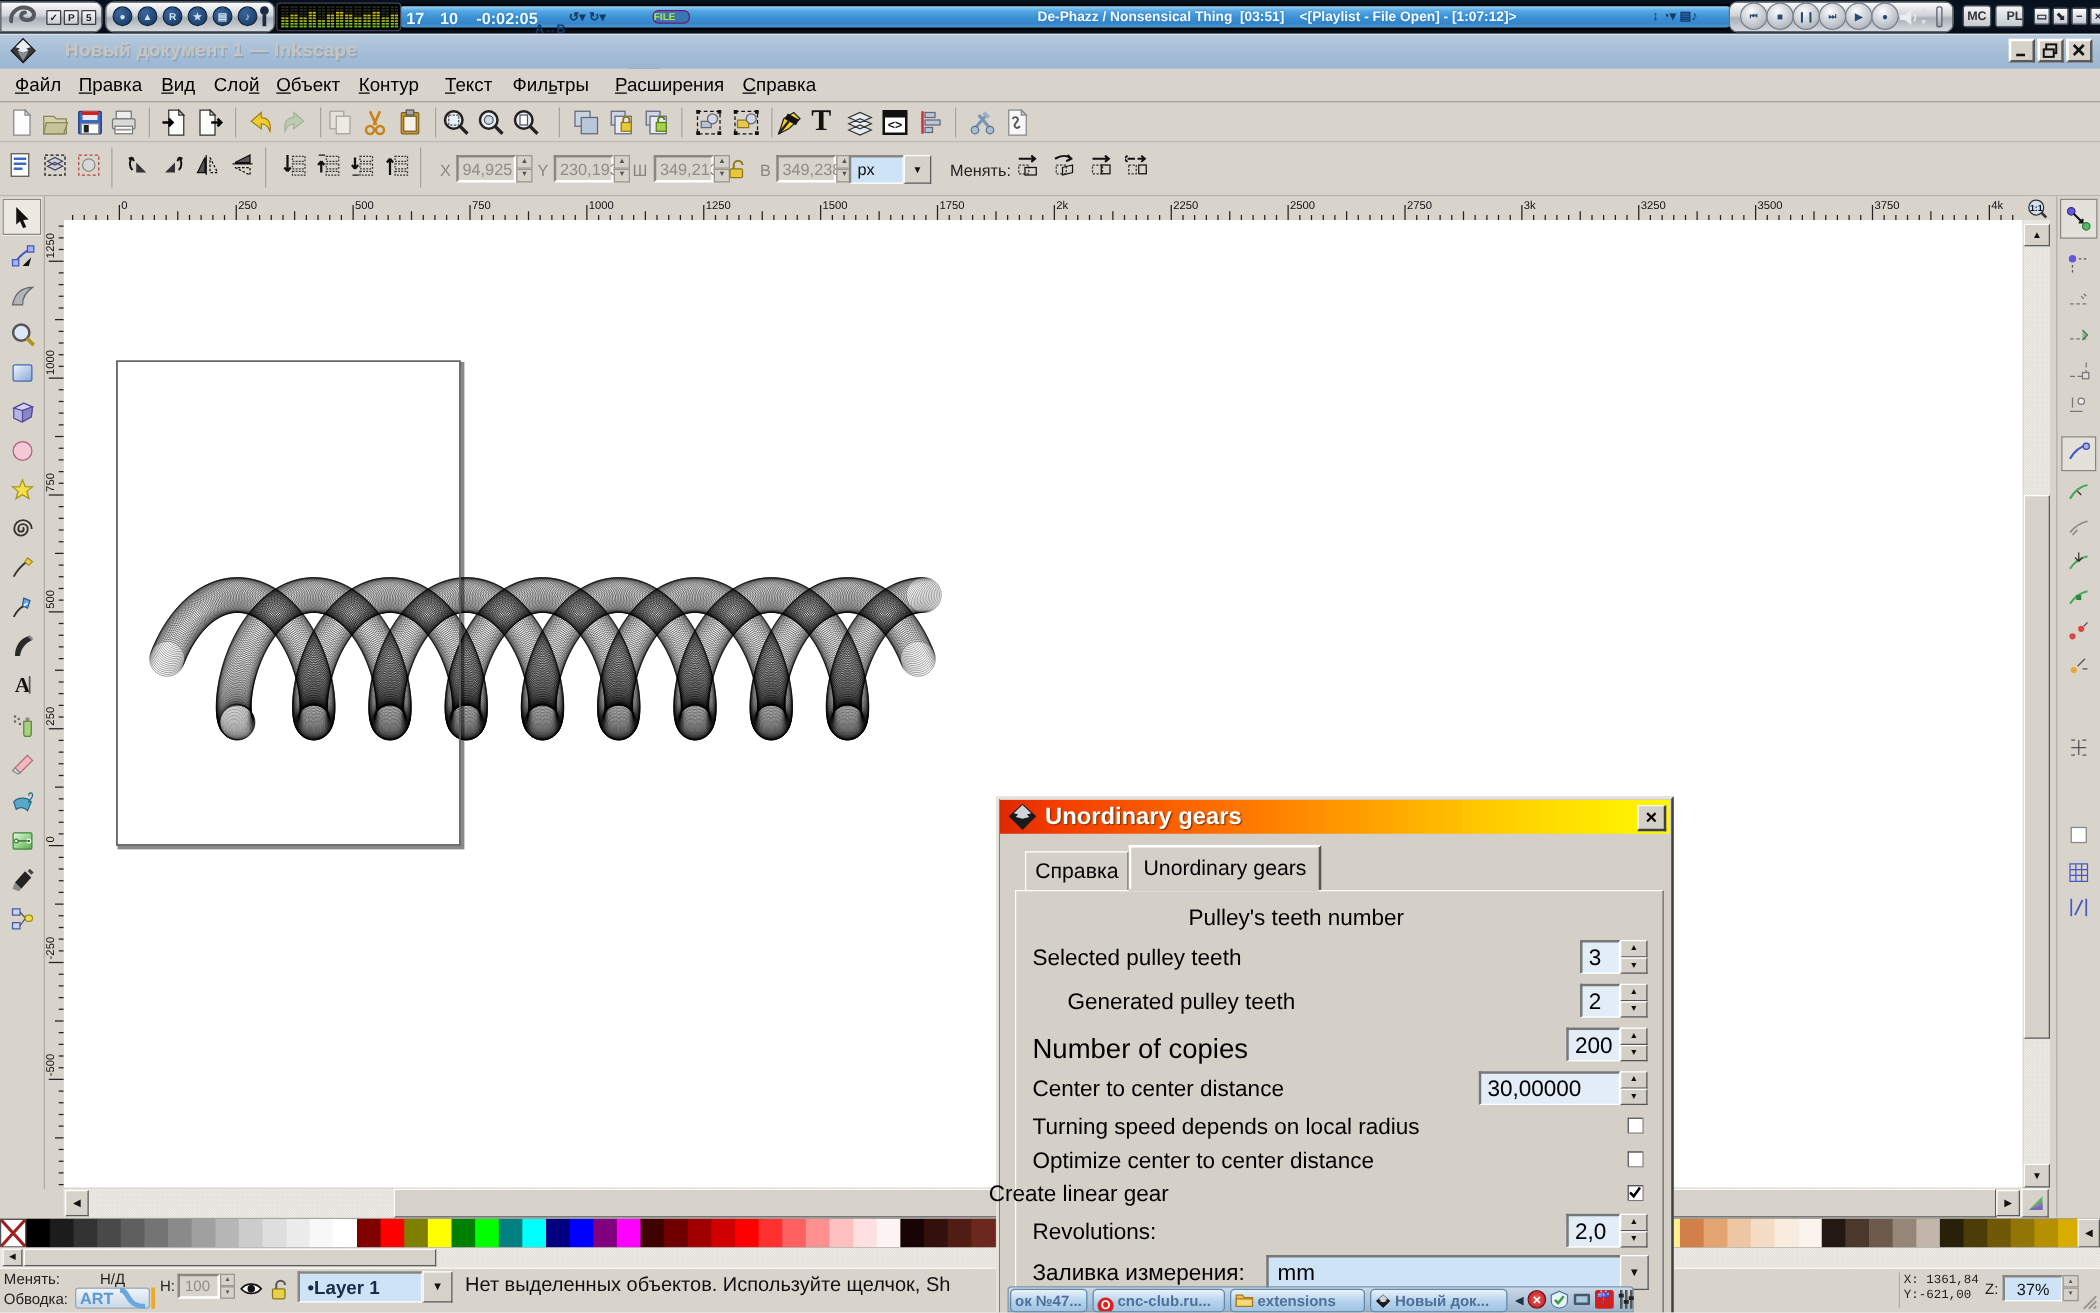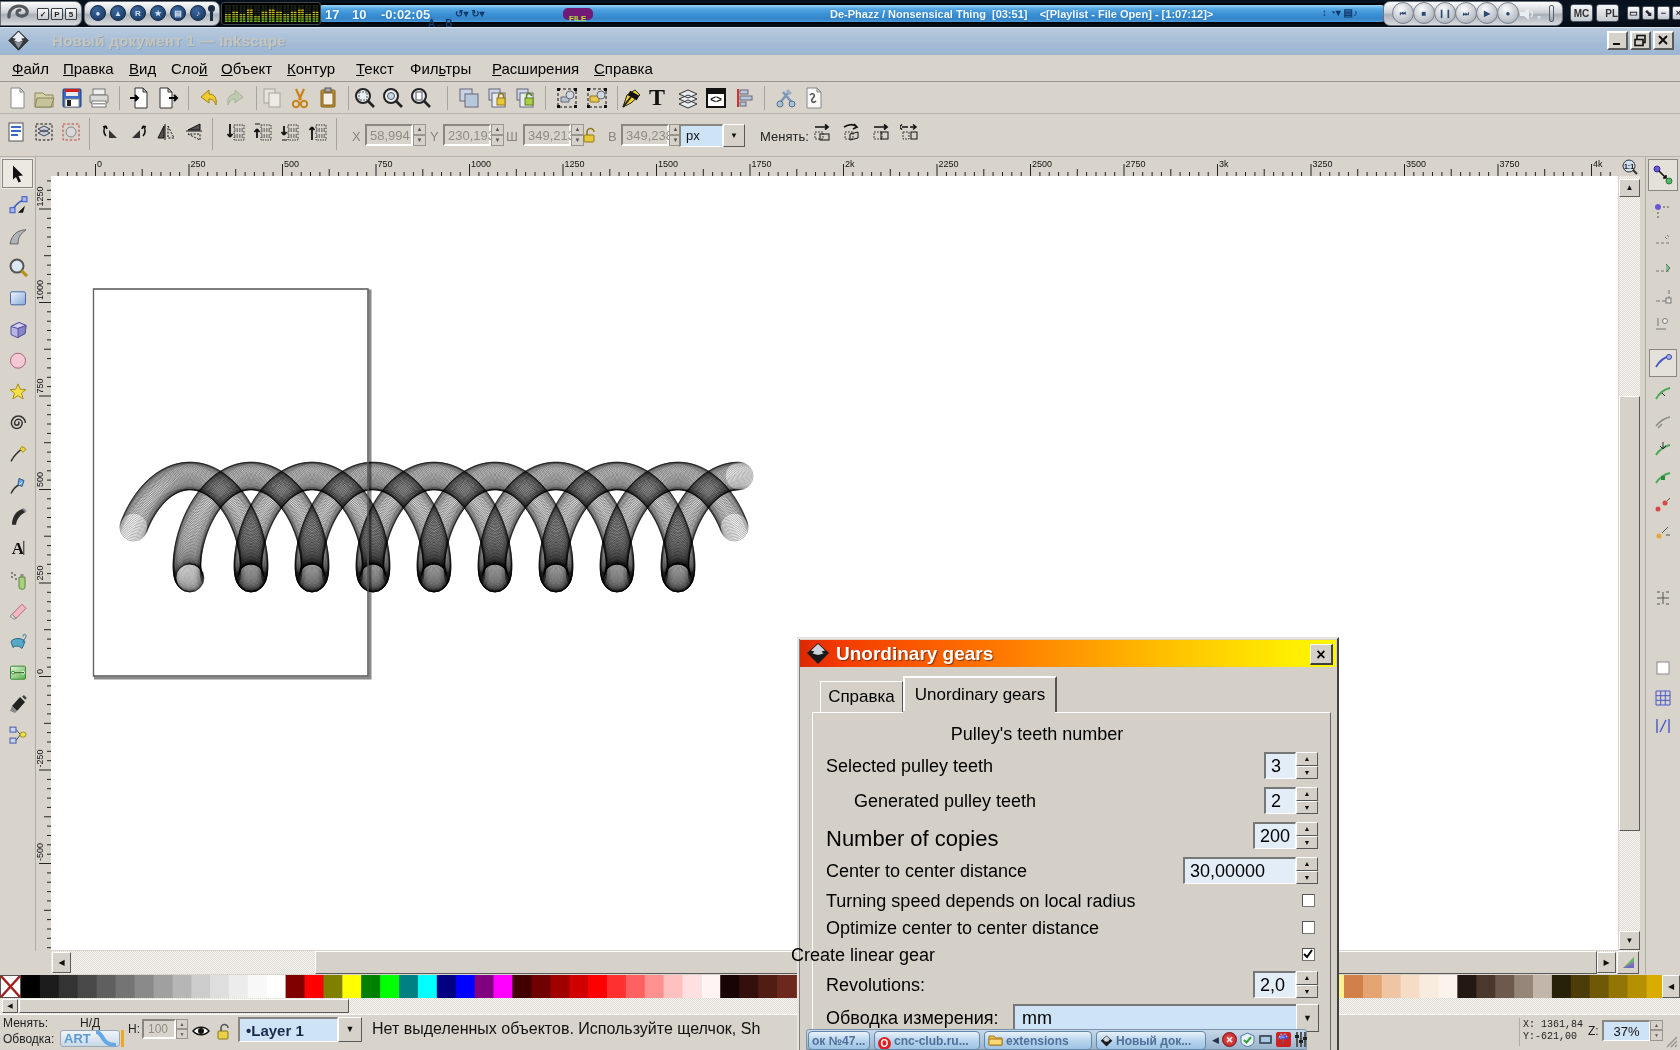--- a/index.html
+++ b/index.html
@@ -2244,21 +2244,21 @@
     <rect x="93.8" y="4.3" width="2.6" height="1.4" fill="#262c1e"></rect>
     <rect x="90.6" y="2.1" width="2.6" height="1.4" fill="#262c1e"></rect>
     <rect x="93.8" y="2.1" width="2.6" height="1.4" fill="#262c1e"></rect>
   </svg>
 <div class="abs" style="left:325px;top:7px;color:#eef8ff;font-weight:bold;font-size:13px;text-shadow:0 0 2px #1a6ab0;">17</div>
 <div class="abs" style="left:352px;top:7px;color:#eef8ff;font-weight:bold;font-size:13px;text-shadow:0 0 2px #1a6ab0;">10</div>
 <div class="abs" style="left:381px;top:7px;color:#eef8ff;font-weight:bold;font-size:13px;text-shadow:0 0 2px #1a6ab0;">-0:02:05</div>
 <div class="abs" style="left:428px;top:8px;font-size:10px;font-weight:bold;color:#123a6a;margin-top:10px;">A↔B</div>
 <div class="abs" style="left:455px;top:8px;font-size:10px;font-weight:bold;color:#123a6a;">↺▾ ↻▾</div>
 <div class="abs" style="left:499px;top:8px;width:32px;height:11px;border:1px solid #1a4a8a;border-radius:5px;font-size:8px;font-weight:bold;color:#14407c;text-align:center;line-height:10px;margin-top:36px;">DISC</div>
-<div class="abs" style="left:563px;top:8px;width:30px;height:11px;border:6px solid #701a75;border-radius:5px;font-size:8px;font-weight:bold;color:#b8e838;line-height:10px;background:#3a74b4;">FILE</div>
+<div class="abs" style="left:522px;top:8px;width:30px;height:11px;border:1px solid #701a75;border-radius:5px;font-size:8px;font-weight:bold;color:#b8e838;line-height:10px;background:#3a74b4;">FILE</div>
 <div class="abs" style="left:784px;top:8px;font-size:11px;font-weight:bold;color:#f4faff;text-shadow:0 0 2px #2a72b8;padding-left:46px;">De-Phazz / Nonsensical Thing&nbsp;&nbsp;[03:51]&nbsp;&nbsp;&nbsp;&nbsp;&lt;[Playlist - File Open] - [1:07:12]&gt;</div>
 <div class="abs" style="left:1322px;top:7px;font-size:10px;font-weight:bold;color:#10386c;">↕ ◔▾ ▤♪</div>
 <div class="abs" style="left:1383px;top:1px;width:180px;height:25px;border-radius:7px;background:linear-gradient(#fdfdfd,#cfd2d6 45%,#aab0b8 55%,#d8dbde);border:1px solid #6a7078;"></div>
 <div class="abs" style="left:1392px;top:2px;width:22px;height:22px;border-radius:50%;background:radial-gradient(circle at 40% 30%,#fafbfc,#b8bec6 70%,#9099a2);border:1px solid #7a828c;color:#2a4a74;font-size:7px;font-weight:bold;text-align:center;line-height:21px;">⏮</div>
 <div class="abs" style="left:1413px;top:2px;width:22px;height:22px;border-radius:50%;background:radial-gradient(circle at 40% 30%,#fafbfc,#b8bec6 70%,#9099a2);border:1px solid #7a828c;color:#2a4a74;font-size:8px;font-weight:bold;text-align:center;line-height:21px;">■</div>
 <div class="abs" style="left:1434px;top:2px;width:22px;height:22px;border-radius:50%;background:radial-gradient(circle at 40% 30%,#fafbfc,#b8bec6 70%,#9099a2);border:1px solid #7a828c;color:#2a4a74;font-size:8px;font-weight:bold;text-align:center;line-height:21px;">❙❙</div>
 <div class="abs" style="left:1455px;top:2px;width:22px;height:22px;border-radius:50%;background:radial-gradient(circle at 40% 30%,#fafbfc,#b8bec6 70%,#9099a2);border:1px solid #7a828c;color:#2a4a74;font-size:7px;font-weight:bold;text-align:center;line-height:21px;">⏭</div>
 <div class="abs" style="left:1476px;top:2px;width:22px;height:22px;border-radius:50%;background:radial-gradient(circle at 40% 30%,#fafbfc,#b8bec6 70%,#9099a2);border:1px solid #7a828c;color:#2a4a74;font-size:8px;font-weight:bold;text-align:center;line-height:21px;">▶</div>
 <div class="abs" style="left:1497px;top:2px;width:22px;height:22px;border-radius:50%;background:radial-gradient(circle at 40% 30%,#fafbfc,#b8bec6 70%,#9099a2);border:1px solid #7a828c;color:#2a4a74;font-size:8px;font-weight:bold;text-align:center;line-height:21px;">●</div>
 <svg class="abs" style="left:1519px;top:7px" width="16" height="14" viewBox="0 0 16 14">
@@ -2498,21 +2498,21 @@
     <path d="M2 18 h5" stroke="#111"></path>
   </svg>
 <svg class="abs" style="left:308px;top:122px" width="20" height="20" viewBox="0 0 20 20">
     <rect x="8" y="3" width="10" height="4" fill="none" stroke="#333" stroke-dasharray="1.5 1"></rect>
     <rect x="8" y="9" width="10" height="4" fill="none" stroke="#333" stroke-dasharray="1.5 1"></rect>
     <rect x="8" y="15" width="10" height="3" fill="none" stroke="#333" stroke-dasharray="1.5 1"></rect>
     <path d="M4 18 v-13 m0 0 l-2.5 3 m2.5 -3 l2.5 3" stroke="#111" stroke-width="1.8" fill="none"></path>
   </svg>
 <div class="abs" style="left:336px;top:118px;width:1px;height:32px;background:#a8a49c;"></div>
 <div class="abs" style="left:352px;top:129px;font-size:13px;color:#8a867e;">X</div>
-<div class="abs" style="left:365px;top:124px;width:48px;height:22px;background:#d8d4cc;border-top:2px solid #8a8680;border-left:2px solid #8a8680;border-right:2px solid #fff;border-bottom:2px solid #fff;font-size:13px;color:#908c84;padding:2px 0 0 3px;">58,994</div>
+<div class="abs" style="left:365px;top:124px;width:48px;height:22px;background:#d8d4cc;border-top:2px solid #8a8680;border-left:2px solid #8a8680;border-right:2px solid #fff;border-bottom:2px solid #fff;font-size:13px;color:#908c84;padding:2px 0 0 3px;">94,925</div>
 <div class="abs" style="left:413px;top:124px;width:13px;height:11px;background:#d6d2ca;border:1px solid #9a968e;font-size:6px;color:#555;text-align:center;line-height:9px;">▲</div>
 <div class="abs" style="left:413px;top:135px;width:13px;height:11px;background:#d6d2ca;border:1px solid #9a968e;font-size:6px;color:#555;text-align:center;line-height:9px;">▼</div>
 <div class="abs" style="left:430px;top:129px;font-size:13px;color:#8a867e;">Y</div>
 <div class="abs" style="left:443px;top:124px;width:48px;height:22px;background:#d8d4cc;border-top:2px solid #8a8680;border-left:2px solid #8a8680;border-right:2px solid #fff;border-bottom:2px solid #fff;font-size:13px;color:#908c84;padding:2px 0 0 3px;">230,193</div>
 <div class="abs" style="left:491px;top:124px;width:13px;height:11px;background:#d6d2ca;border:1px solid #9a968e;font-size:6px;color:#555;text-align:center;line-height:9px;">▲</div>
 <div class="abs" style="left:491px;top:135px;width:13px;height:11px;background:#d6d2ca;border:1px solid #9a968e;font-size:6px;color:#555;text-align:center;line-height:9px;">▼</div>
 <div class="abs" style="left:506px;top:129px;font-size:13px;color:#8a867e;">Ш</div>
 <div class="abs" style="left:523px;top:124px;width:48px;height:22px;background:#d8d4cc;border-top:2px solid #8a8680;border-left:2px solid #8a8680;border-right:2px solid #fff;border-bottom:2px solid #fff;font-size:13px;color:#908c84;padding:2px 0 0 3px;">349,213</div>
 <div class="abs" style="left:571px;top:124px;width:13px;height:11px;background:#d6d2ca;border:1px solid #9a968e;font-size:6px;color:#555;text-align:center;line-height:9px;">▲</div>
 <div class="abs" style="left:571px;top:135px;width:13px;height:11px;background:#d6d2ca;border:1px solid #9a968e;font-size:6px;color:#555;text-align:center;line-height:9px;">▼</div>
@@ -3196,21 +3196,21 @@
 <svg class="abs" style="left:1302px;top:948px" width="13" height="13" viewBox="0 0 13 13">
     <rect x="0.5" y="0.5" width="12" height="12" fill="#fff" stroke="#777"></rect>
     <rect x="0" y="0" width="12" height="1" fill="#555"></rect>
     <rect x="0" y="0" width="1" height="12" fill="#555"></rect>
     <path d="M2 6 L5 9 L10 2" stroke="#000" stroke-width="2" fill="none"></path>
   </svg>
 <div class="abs" style="left:826px;top:975px;font-size:18px;color:#000;">Revolutions:</div>
 <div class="abs" style="left:1253px;top:971px;width:43px;height:27px;background:#e2edf8;border-top:2px solid #777;border-left:2px solid #777;border-right:1px solid #fff;border-bottom:1px solid #fff;font-size:18px;color:#000;padding:2px 0 0 5px;">2,0</div>
 <div class="abs" style="left:1296px;top:971px;width:22px;height:14px;background:#d4d0c8;border-top:1px solid #fff;border-left:1px solid #fff;border-right:1px solid #555;border-bottom:1px solid #555;font-size:7px;color:#111;text-align:center;line-height:12px;">▲</div>
 <div class="abs" style="left:1296px;top:985px;width:22px;height:13px;background:#d4d0c8;border-top:1px solid #fff;border-left:1px solid #fff;border-right:1px solid #555;border-bottom:1px solid #555;font-size:7px;color:#111;text-align:center;line-height:11px;">▼</div>
-<div class="abs" style="left:826px;top:1008px;font-size:18px;color:#000;">Обводка измерения:</div>
+<div class="abs" style="left:826px;top:1008px;font-size:18px;color:#000;">Заливка измерения:</div>
 <div class="abs" style="left:1013px;top:1004px;width:283px;height:28px;background:#cfe3f6;border-top:2px solid #777;border-left:2px solid #777;border-bottom:1px solid #fff;font-size:18px;color:#000;padding:2px 0 0 7px;">mm</div>
 <div class="abs" style="left:1296px;top:1004px;width:23px;height:28px;background:#d4d0c8;border-top:1px solid #fff;border-left:1px solid #fff;border-right:1px solid #555;border-bottom:1px solid #555;font-size:9px;color:#111;text-align:center;line-height:26px;">▼</div>
 <div class="abs" style="left:806px;top:1029px;width:501px;height:21px;background:linear-gradient(#c8d8e8,#9ab4cc);border:1px solid #7a94ac;border-radius:3px 3px 0 0;"></div>
 <div class="abs" style="left:808px;top:1031px;width:62px;height:19px;background:linear-gradient(#e8f2fa,#b4d2ec 55%,#a0c4e4);border:1px solid #6088a8;border-radius:4px;font-size:12px;font-weight:bold;color:#50709a;padding:2px 0 0 3px;white-space:nowrap;overflow:hidden;">ок №47...</div>
 <div class="abs" style="left:874px;top:1031px;width:106px;height:19px;background:linear-gradient(#e8f2fa,#b4d2ec 55%,#a0c4e4);border:1px solid #6088a8;border-radius:4px;font-size:12px;font-weight:bold;color:#50709a;padding:2px 0 0 3px;white-space:nowrap;overflow:hidden;"><span style="display:inline-block;width:13px;height:13px;border-radius:50%;background:#e02020;color:#fff;text-align:center;line-height:13px;font-size:10px;margin-right:3px;vertical-align:-2px;">O</span>cnc-club.ru...</div>
 <div class="abs" style="left:984px;top:1031px;width:108px;height:19px;background:linear-gradient(#e8f2fa,#b4d2ec 55%,#a0c4e4);border:1px solid #6088a8;border-radius:4px;font-size:12px;font-weight:bold;color:#50709a;padding:2px 0 0 3px;white-space:nowrap;overflow:hidden;"><svg width="15" height="12" viewBox="0 0 15 12" style="margin-right:3px;vertical-align:-1px;">
       <path d="M1 2 h5 l1.5 2 H14 v7 H1 z" fill="#f0c050" stroke="#a87818"></path>
       <path d="M1 5 h13 v6 H1 z" fill="#f8d878" stroke="#a87818"></path>
     </svg>extensions</div>
 <div class="abs" style="left:1096px;top:1031px;width:110px;height:19px;background:linear-gradient(#e8f2fa,#b4d2ec 55%,#a0c4e4);border:1px solid #6088a8;border-radius:4px;font-size:12px;font-weight:bold;color:#50709a;padding:2px 0 0 3px;white-space:nowrap;overflow:hidden;"><svg width="13" height="12" viewBox="0 0 24 23" style="margin-right:3px;vertical-align:-2px;">

